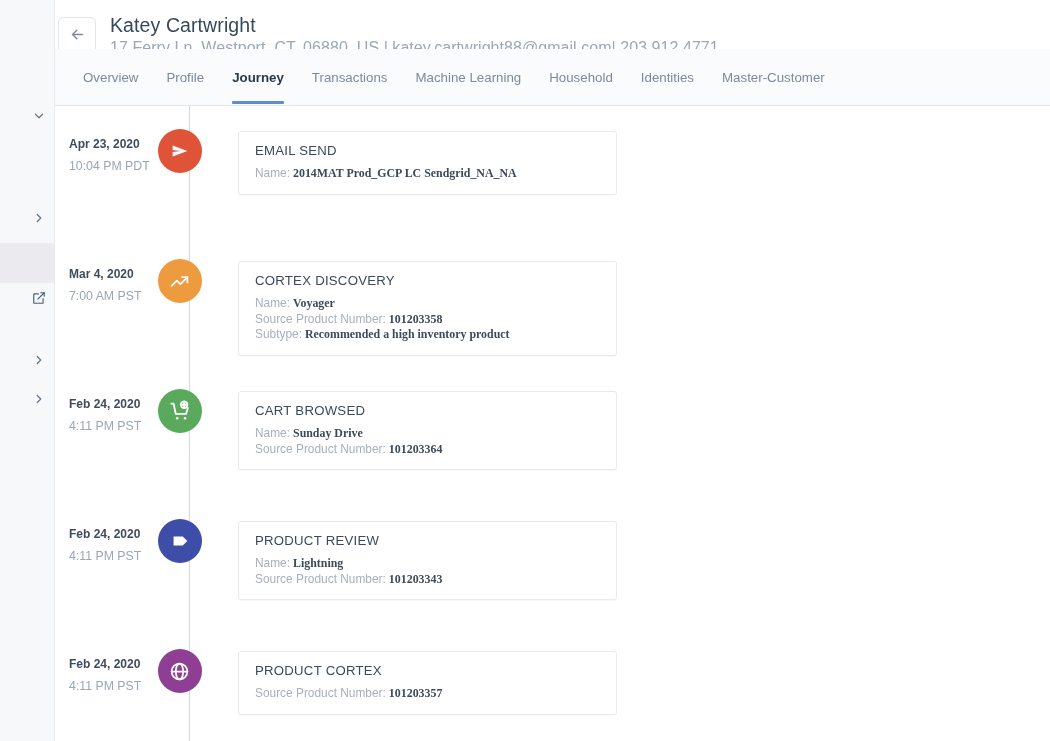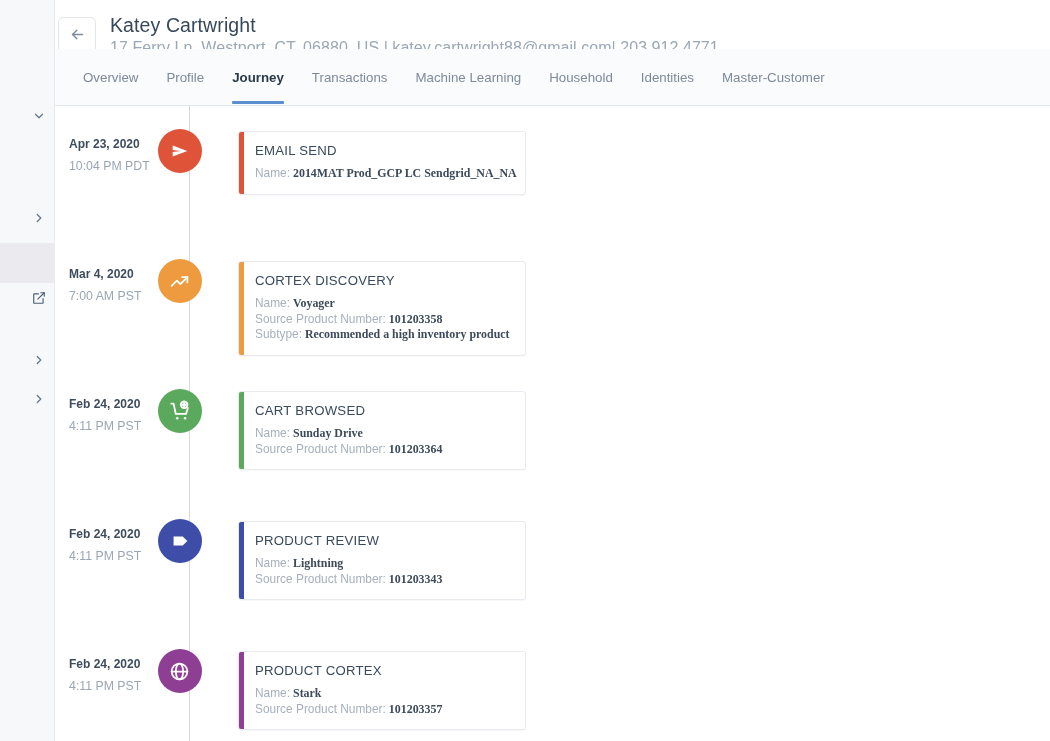--- a/index.html
+++ b/index.html
@@ -209,28 +209,29 @@
     justify-content: center;
   }
   .bubble svg { display: block; }
 
   .ev-card-wrap {
     flex: none;
     margin-left: 36px;
     padding-top: 13px;
   }
   .card {
-    width: 288px;
+    width: 379px;
     background: #ffffff;
     border: 1px solid #e7eaee;
     border-radius: 3px;
     box-sizing: border-box;
     display: flex;
     overflow: hidden;
     box-shadow: 0 1px 1px rgba(20,30,45,.03);
+    align-items: flex-end;
   }
   .card-accent {
     width: 5px;
     flex: none;
   }
   .card-body {
     padding: 11px 14px 12px 11px;
     flex: 1;
   }
   .card-title {
@@ -439,21 +440,20 @@
                 <line x1="3" y1="12" x2="21" y2="12"></line>
                 <ellipse cx="12" cy="12" rx="4.2" ry="9"></ellipse>
               </svg>
             </div>
           </div>
           <div class="ev-card-wrap">
             <div class="card">
               <div class="card-accent" style="background: rgb(142, 63, 147);"></div>
               <div class="card-body">
                 <div class="card-title">PRODUCT CORTEX</div>
-                <div class="field"><span>Name:</span><b>Stark</b></div>
                 <div class="field"><span>Source Product Number:</span><b>101203357</b></div>
               </div>
             </div>
           </div>
         </div>
       </div>
   </div>
 
 </div>
 

